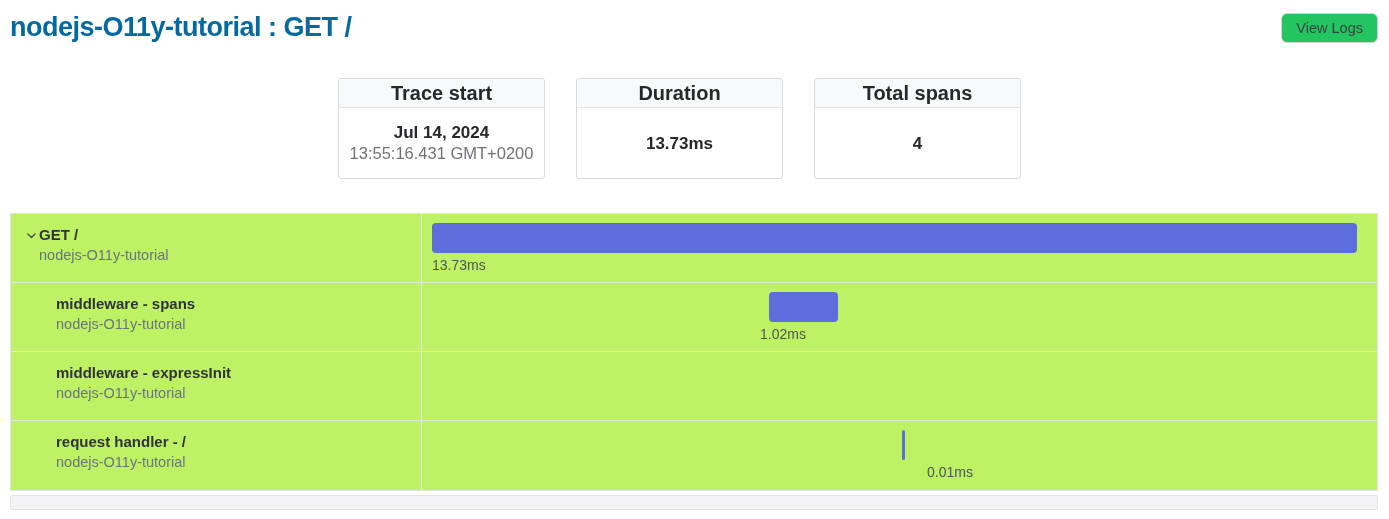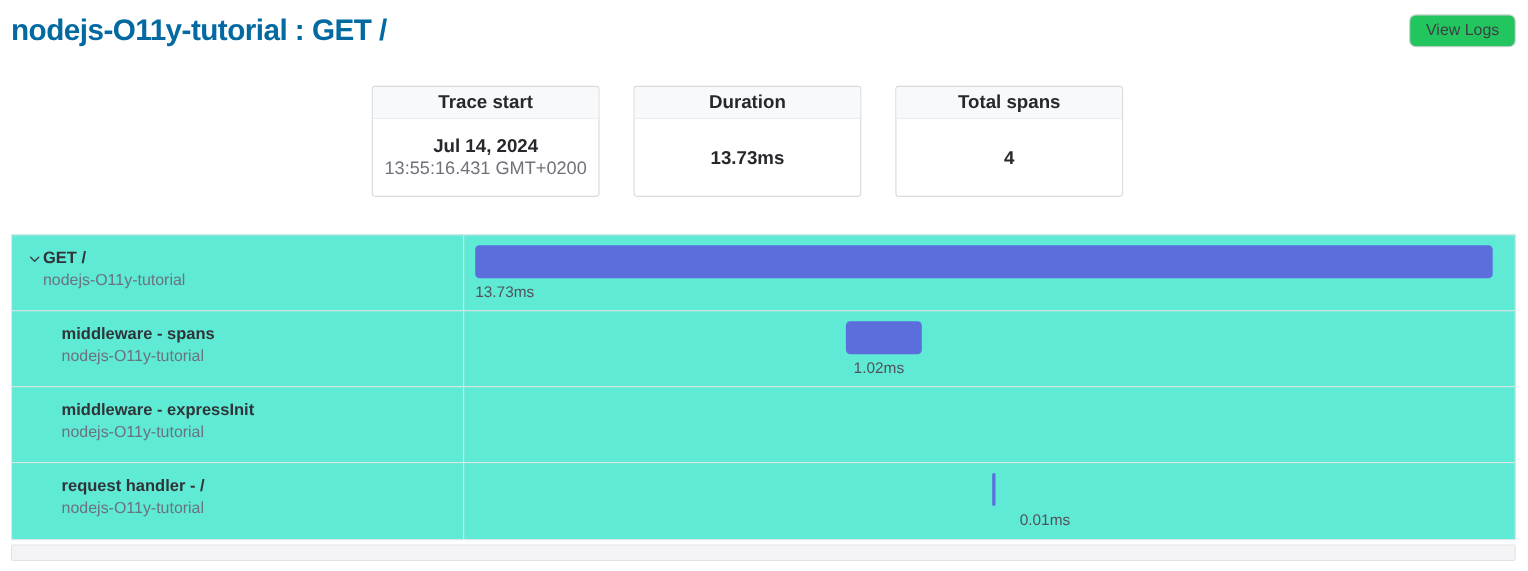--- a/index.html
+++ b/index.html
@@ -45,38 +45,38 @@
     border: 1px solid #d8dade;
     border-radius: 3px;
     background: #ffffff;
     display: flex; flex-direction: column;
   }
   .card-header {
     height: 29px;
     background: #f8f9fb;
     border-bottom: 1px solid #e2e4e8;
     display: flex; align-items: center; justify-content: center;
-    font-size: 17px; font-weight: 700; color: #26282c;
+    font-size: 20px; font-weight: 700; color: #26282c;
     border-radius: 3px 3px 0 0;
   }
   .card-body {
     flex: 1;
     display: flex; flex-direction: column;
     align-items: center; justify-content: center;
     text-align: center;
     line-height: 21px;
   }
   .card-primary { font-size: 17px; font-weight: 700; color: #26282c; }
   .card-secondary { font-size: 16.5px; color: #71717a; text-align: center; }
 
   
   .trace-panel {
     margin: 34px 11px 0 10px;
     border: 1px solid #e4e4e7;
-    background: #5eead4;
+    background: #bef264;
   }
   .trace-row {
     display: flex;
     height: 69px;
     border-bottom: 1px solid #e4e4e7;
   }
   .trace-row:last-child { border-bottom: none; justify-content: flex-end; }
   .row-left {
     width: 411px;
     border-right: 1px solid #e4e4e7;
@@ -174,21 +174,21 @@
     </div>
   </div>
 
   <div class="trace-row">
     <div class="row-left depth1">
       <div class="span-name">middleware - spans</div>
       <div class="span-service">nodejs-O11y-tutorial</div>
     </div>
     <div class="row-timeline">
       <div class="span-bar" style="left: 346.854px; width: 68.7181px; background: rgb(92, 110, 219);"></div>
-      <div class="span-duration" style="left: 354px;">1.02ms</div>
+      <div class="span-duration" style="left: 338px;">1.02ms</div>
     </div>
   </div>
 
   <div class="trace-row">
     <div class="row-left depth1">
       <div class="span-name">middleware - expressInit</div>
       <div class="span-service">nodejs-O11y-tutorial</div>
     </div>
   </div>
 

